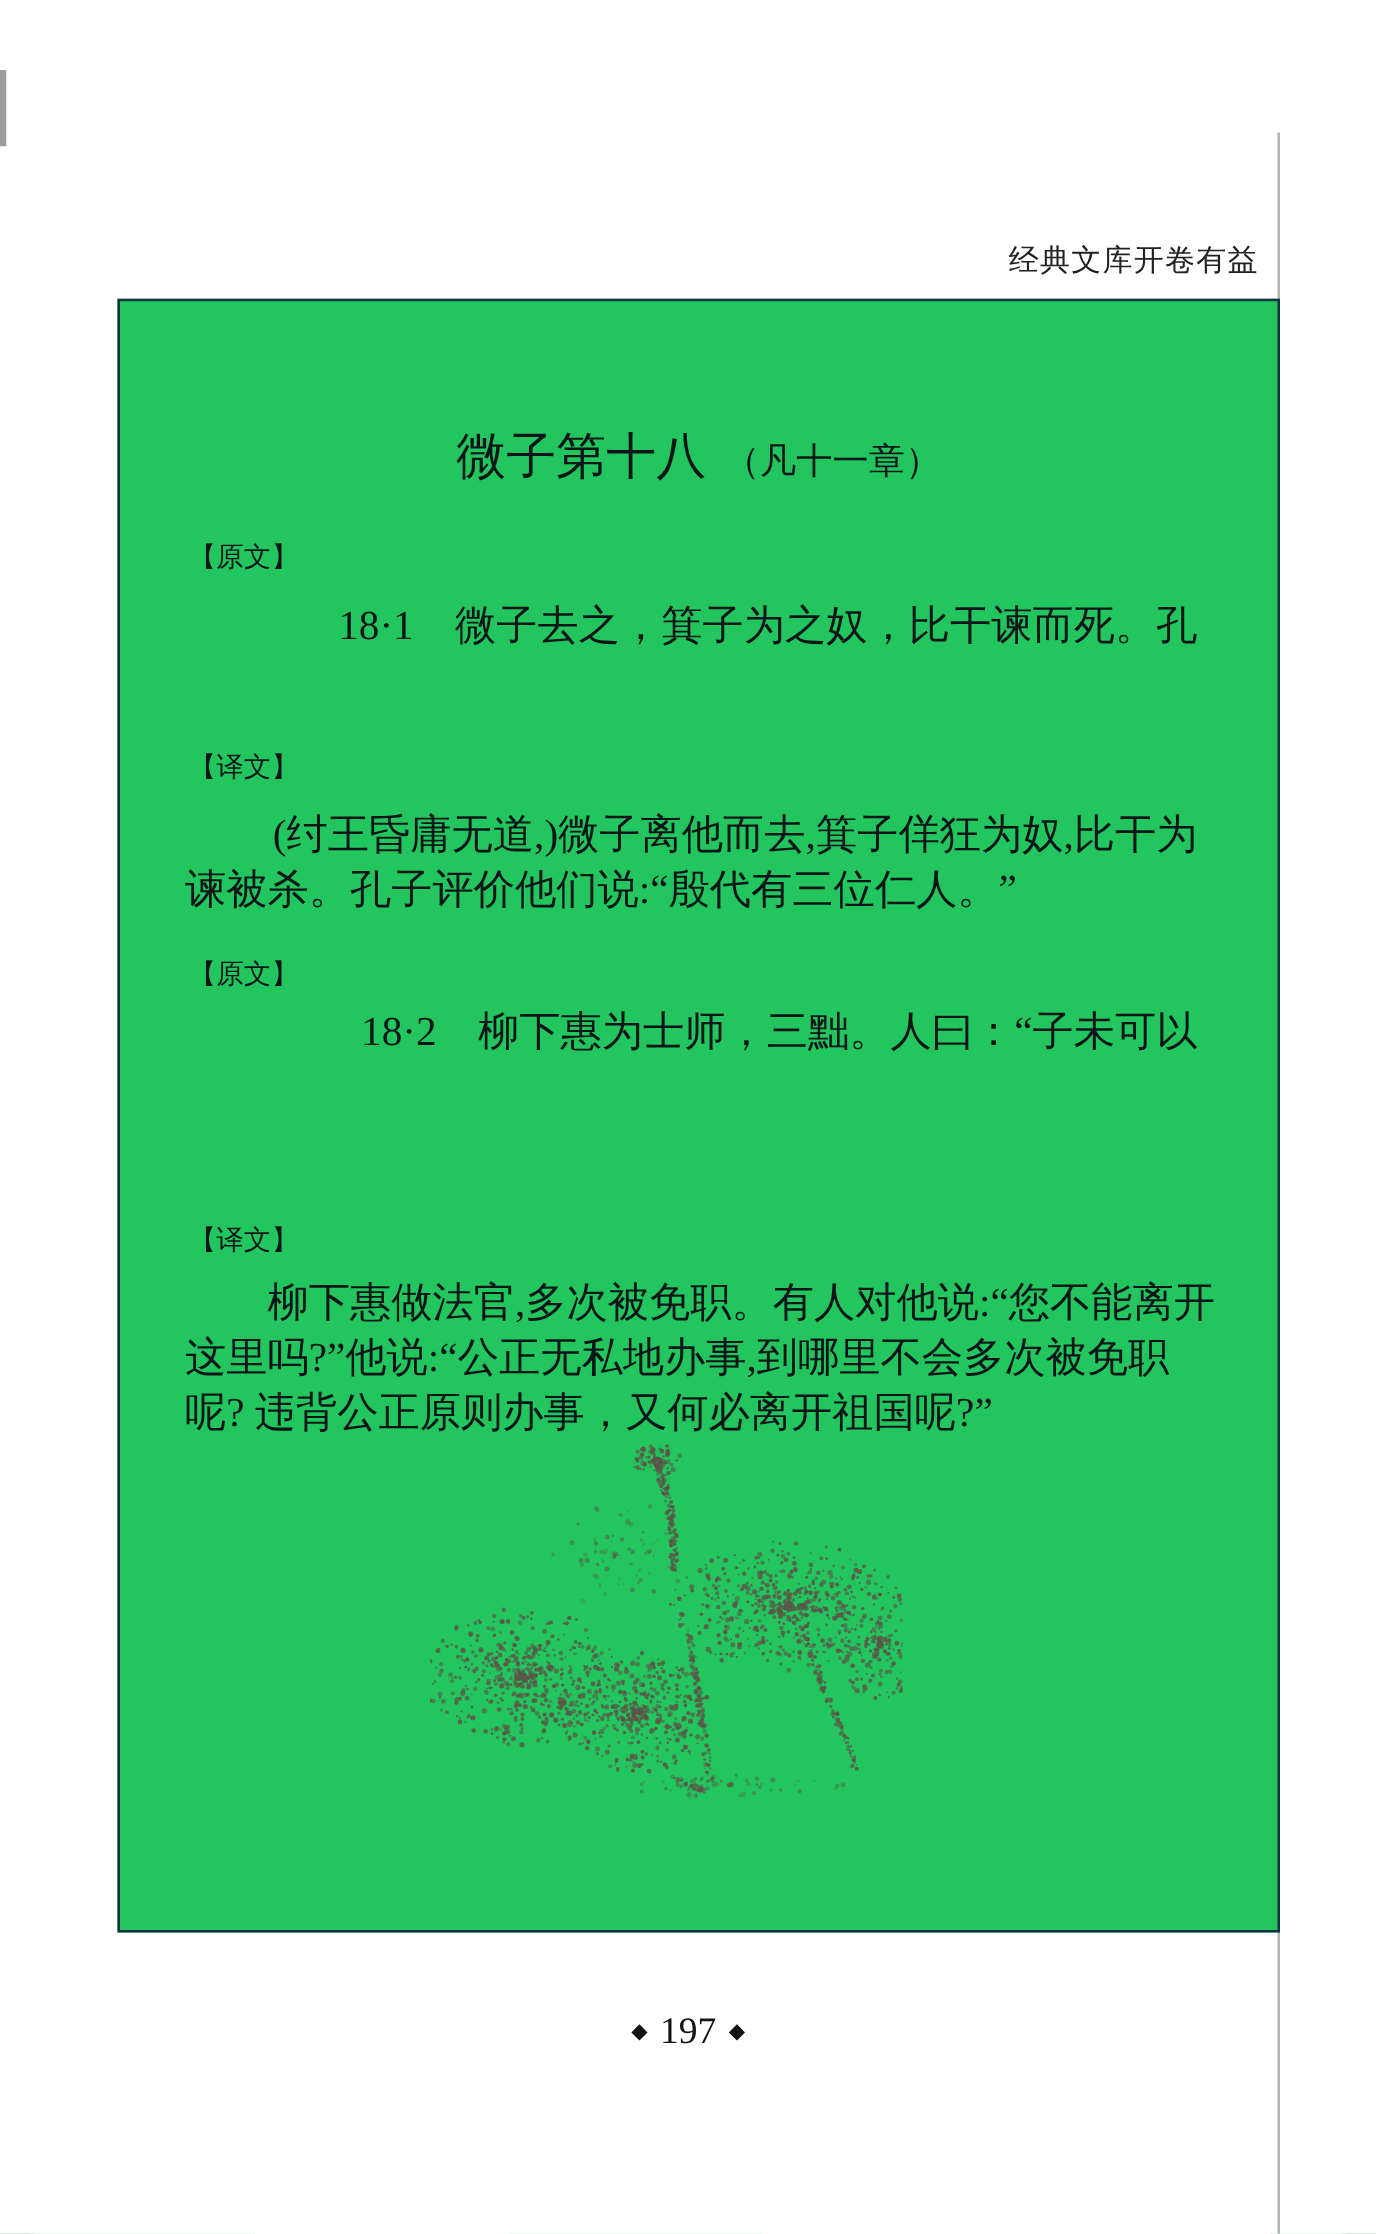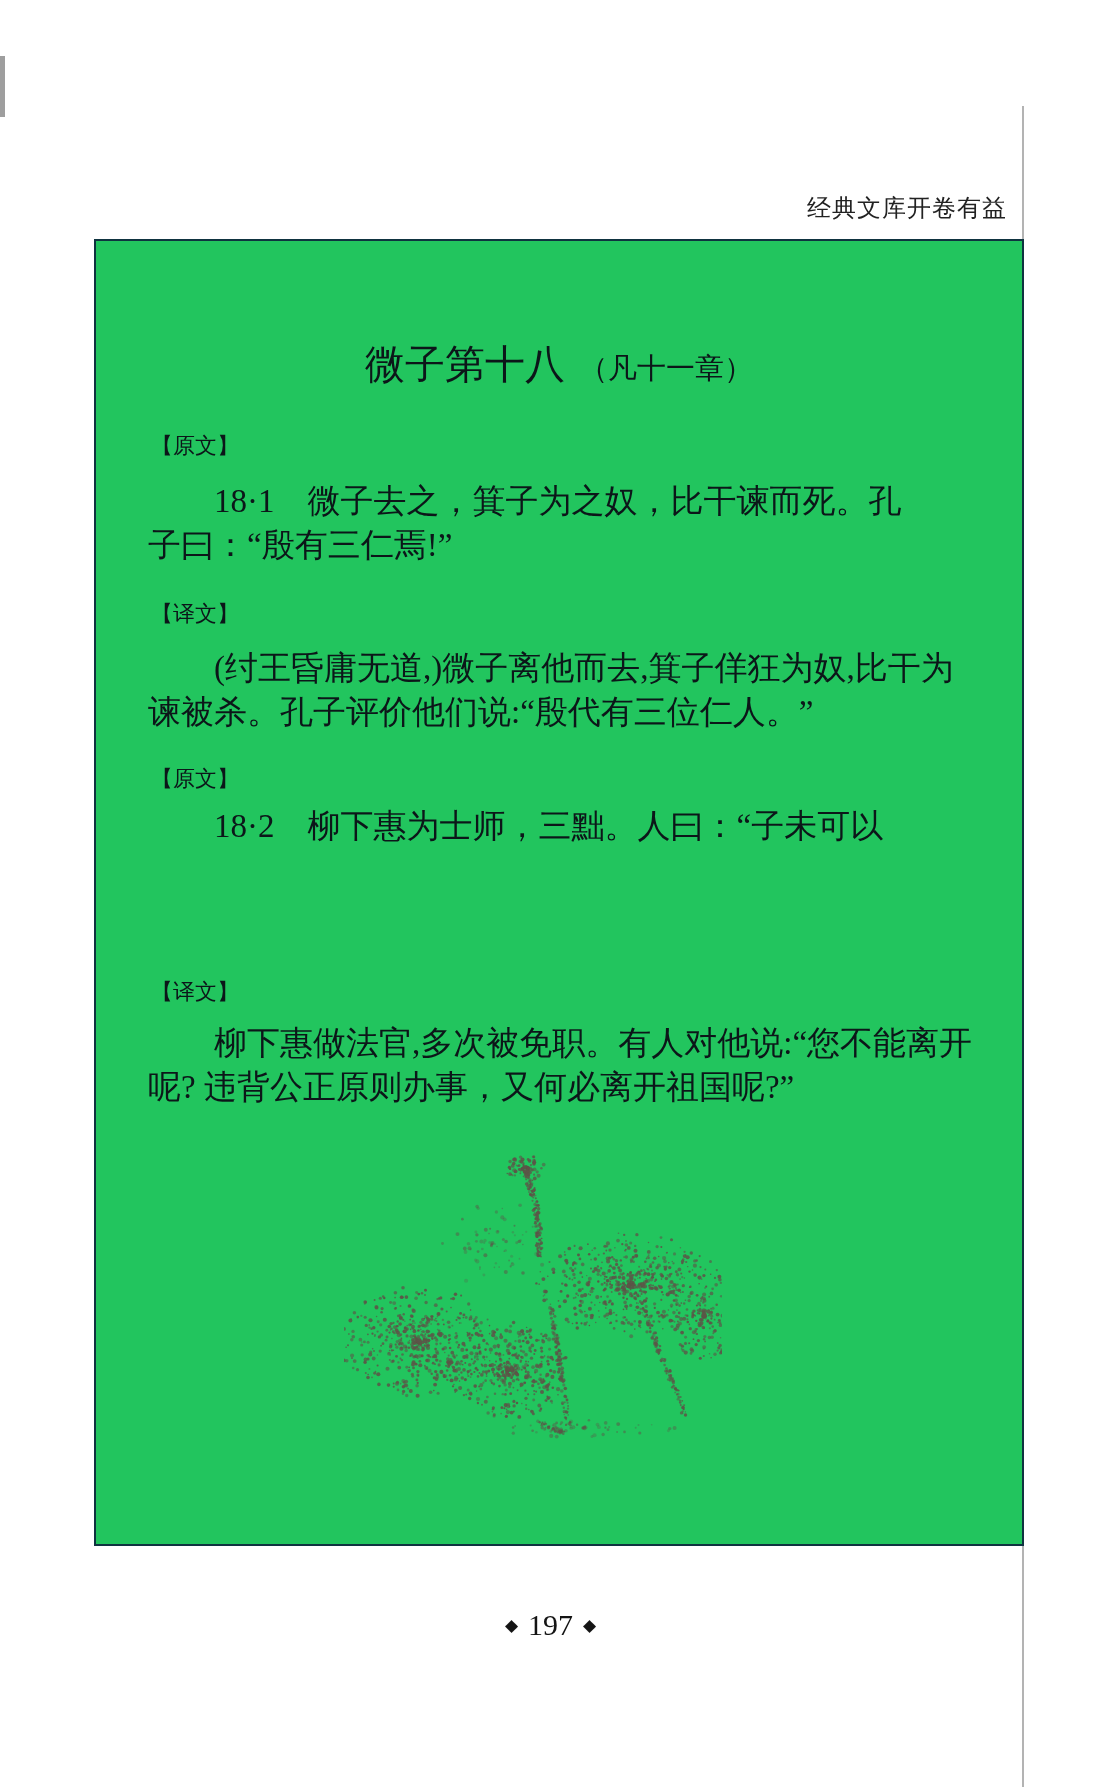--- a/index.html
+++ b/index.html
@@ -25,21 +25,21 @@
   }
   .title-note{font-size:29px;margin-left:14px;}
   .sec-label{
     position:absolute;left:55px;font-size:22px;color:#0c1619;white-space:nowrap;
   }
   .sec-para{
     position:absolute;left:52px;width:810px;
     font-size:33px;line-height:44px;color:#0c1619;
   }
   .sec-para .line{white-space:nowrap;}
-  .sec-para .line:first-child{text-indent:2em;}
+  .sec-para .line:first-child{text-indent:2em;text-align:right;}
   .illustration{position:absolute;left:248px;top:911px;width:378px;height:290px;}
   .illustration svg{display:block;width:100%;height:100%;}
   .page-number{
     position:absolute;top:1608px;left:0;width:100%;text-align:center;
     font-size:30px;color:#141414;white-space:nowrap;
   }
   .page-number .diamond{font-size:17px;vertical-align:4px;padding:0 10px;}
 </style>
 </head>
 <body>
@@ -52,34 +52,34 @@
   <div class="running-header">经典文库开卷有益</div>
 
   <div class="panel">
 
     <h1 class="chapter-title"><span>微子第十八</span><span class="title-note">（凡十一章）</span></h1>
 
     <div>
         <div class="sec-label" style="top: 190px;">【原文】</div>
         <div class="sec-para" style="top: 238px;">
           <div class="line">18·1　微子去之，箕子为之奴，比干谏而死。孔</div>
-          <div class="line">子曰：“殷有三仁焉!”</div>
         </div>
         <div class="sec-label" style="top: 358px;">【译文】</div>
         <div class="sec-para" style="top: 405px;">
           <div class="line">(纣王昏庸无道,)微子离他而去,箕子佯狂为奴,比干为</div>
           <div class="line">谏被杀。孔子评价他们说:“殷代有三位仁人。”</div>
         </div>
         <div class="sec-label" style="top: 523px;">【原文】</div>
         <div class="sec-para" style="top: 563px;">
           <div class="line">18·2　柳下惠为士师，三黜。人曰：“子未可以</div>
         </div>
         <div class="sec-label" style="top: 736px;">【译文】</div>
         <div class="sec-para" style="top: 780px;">
           <div class="line">柳下惠做法官,多次被免职。有人对他说:“您不能离开</div>
+          <div class="line">这里吗?”他说:“公正无私地办事,到哪里不会多次被免职</div>
           <div class="line">呢? 违背公正原则办事，又何必离开祖国呢?”</div>
         </div>
       </div>
 
     <div class="illustration">
       <svg viewBox="0 0 378 290" xmlns="http://www.w3.org/2000/svg">
           <circle cx="61.3" cy="175.9" r="1.59" fill="#5c5648" fill-opacity="0.95"></circle>
           <circle cx="51.9" cy="155.9" r="0.94" fill="#5c5648" fill-opacity="0.90"></circle>
           <circle cx="57.4" cy="145.3" r="1.74" fill="#5c5648" fill-opacity="0.69"></circle>
           <circle cx="79.2" cy="179.6" r="1.51" fill="#5c5648" fill-opacity="0.64"></circle>

